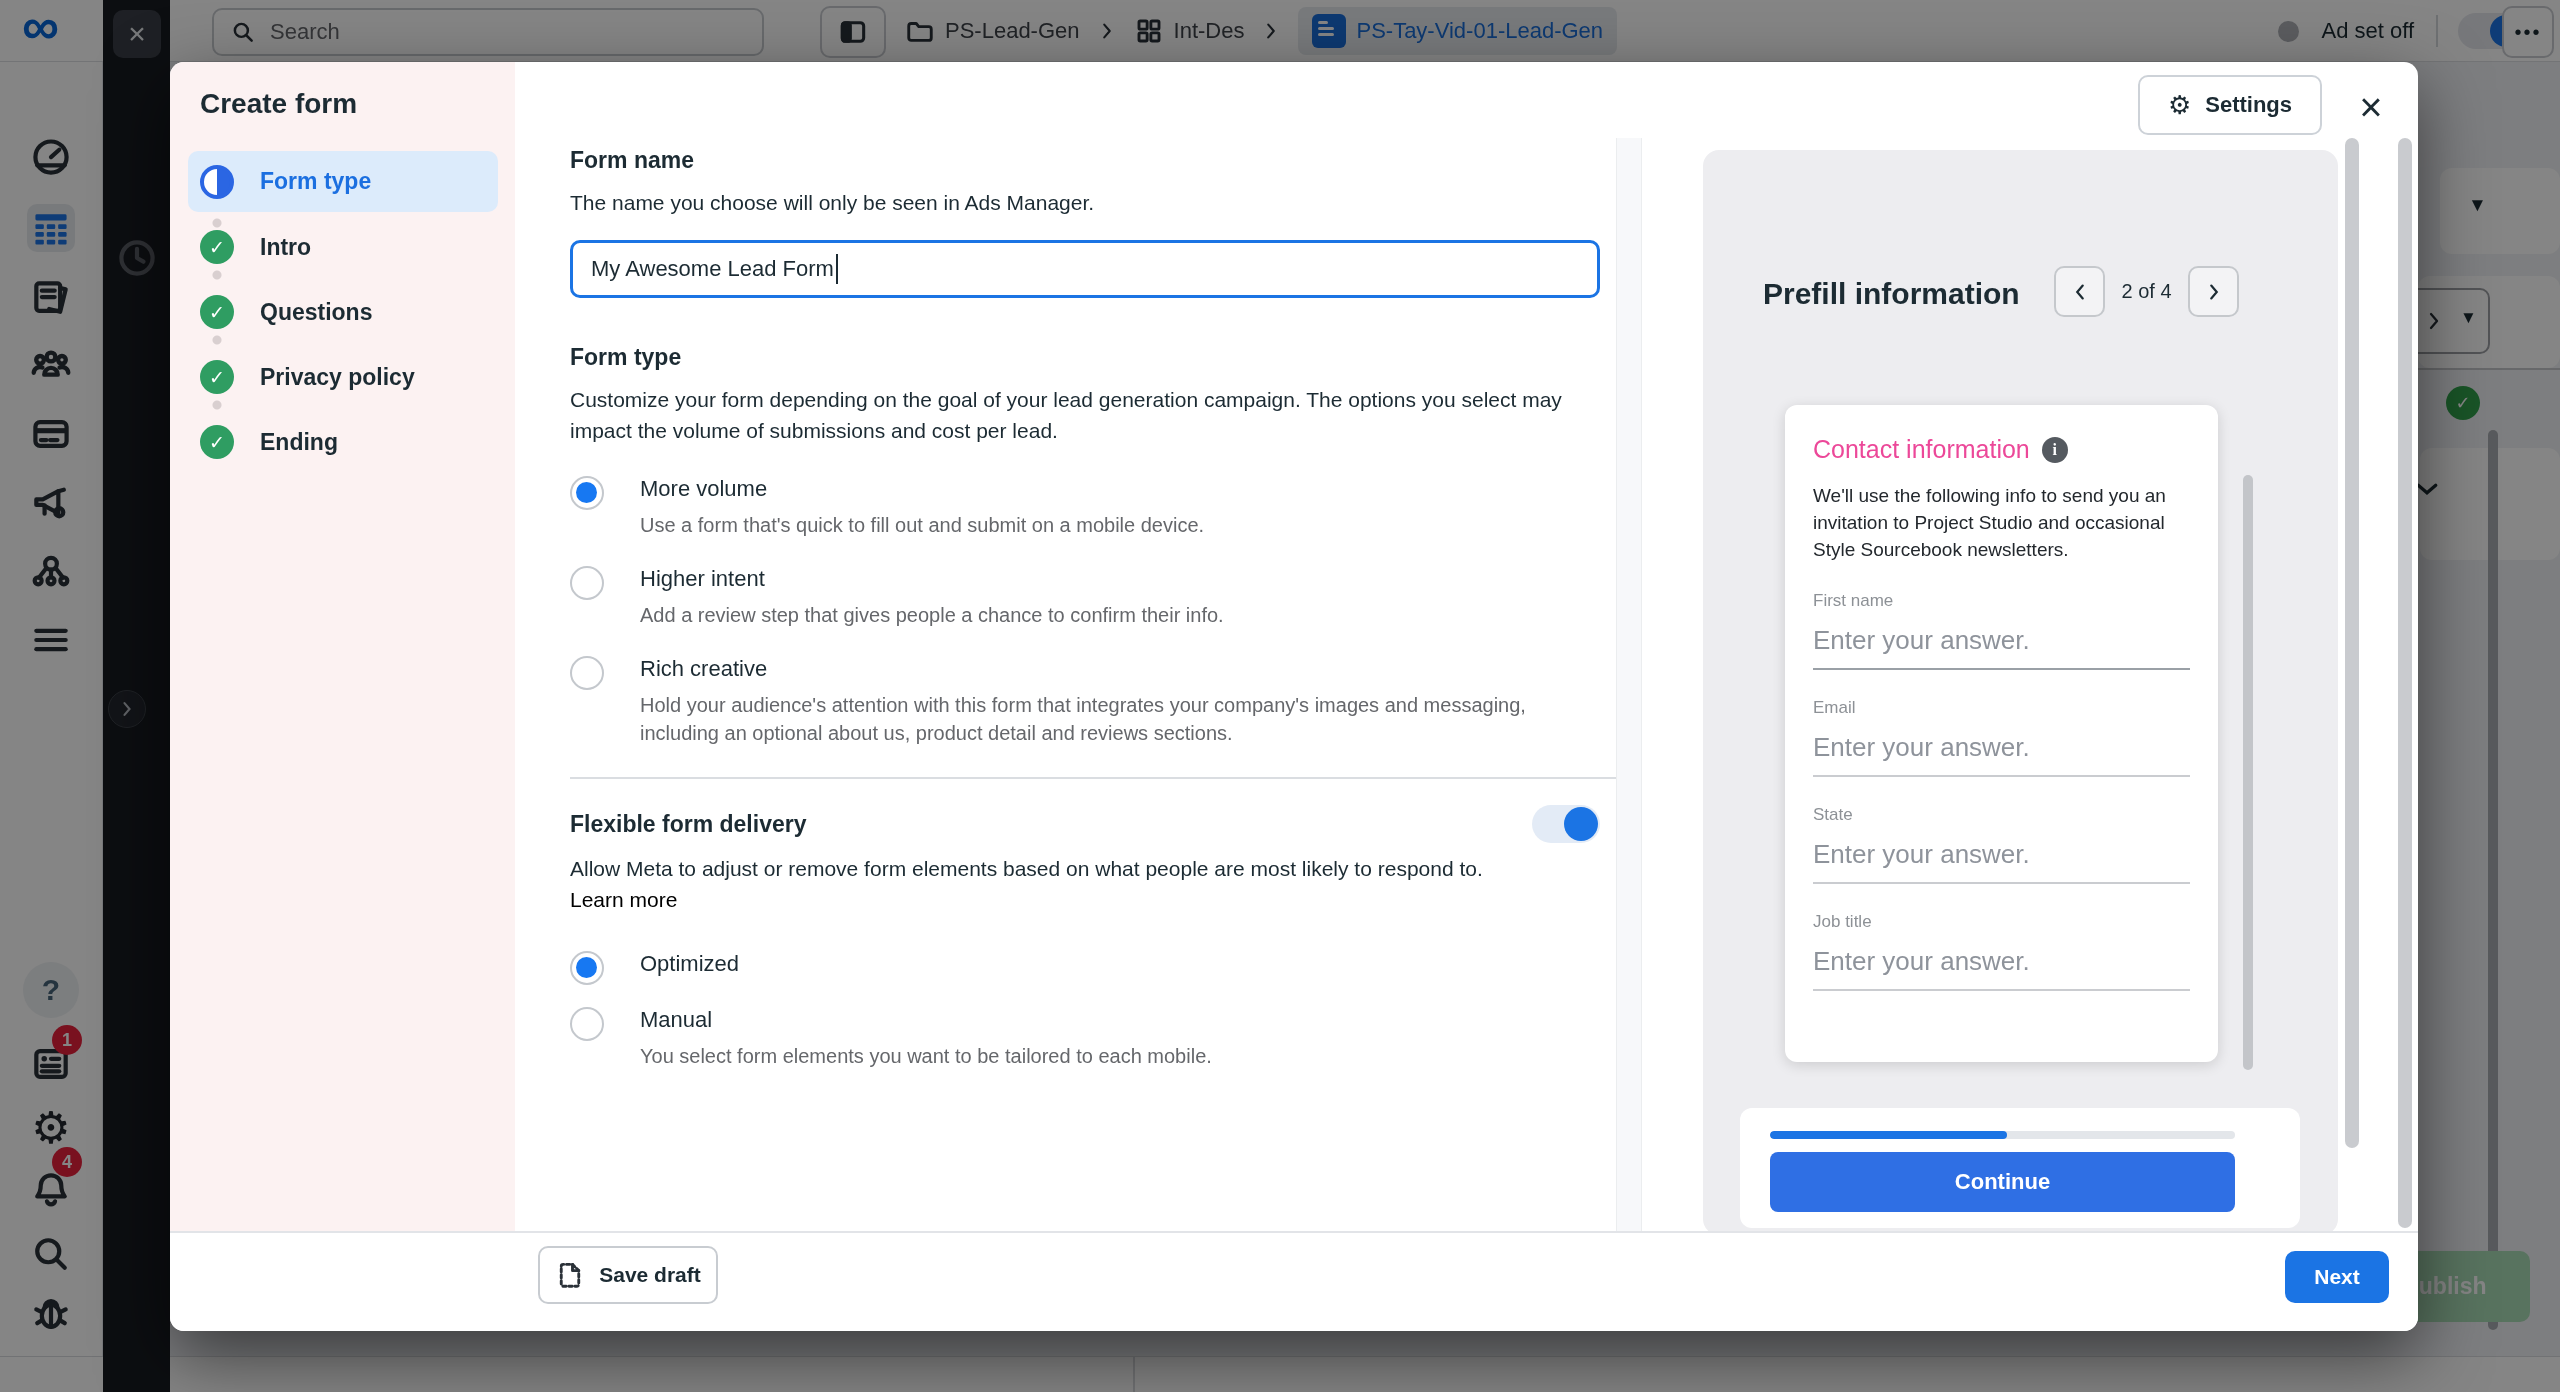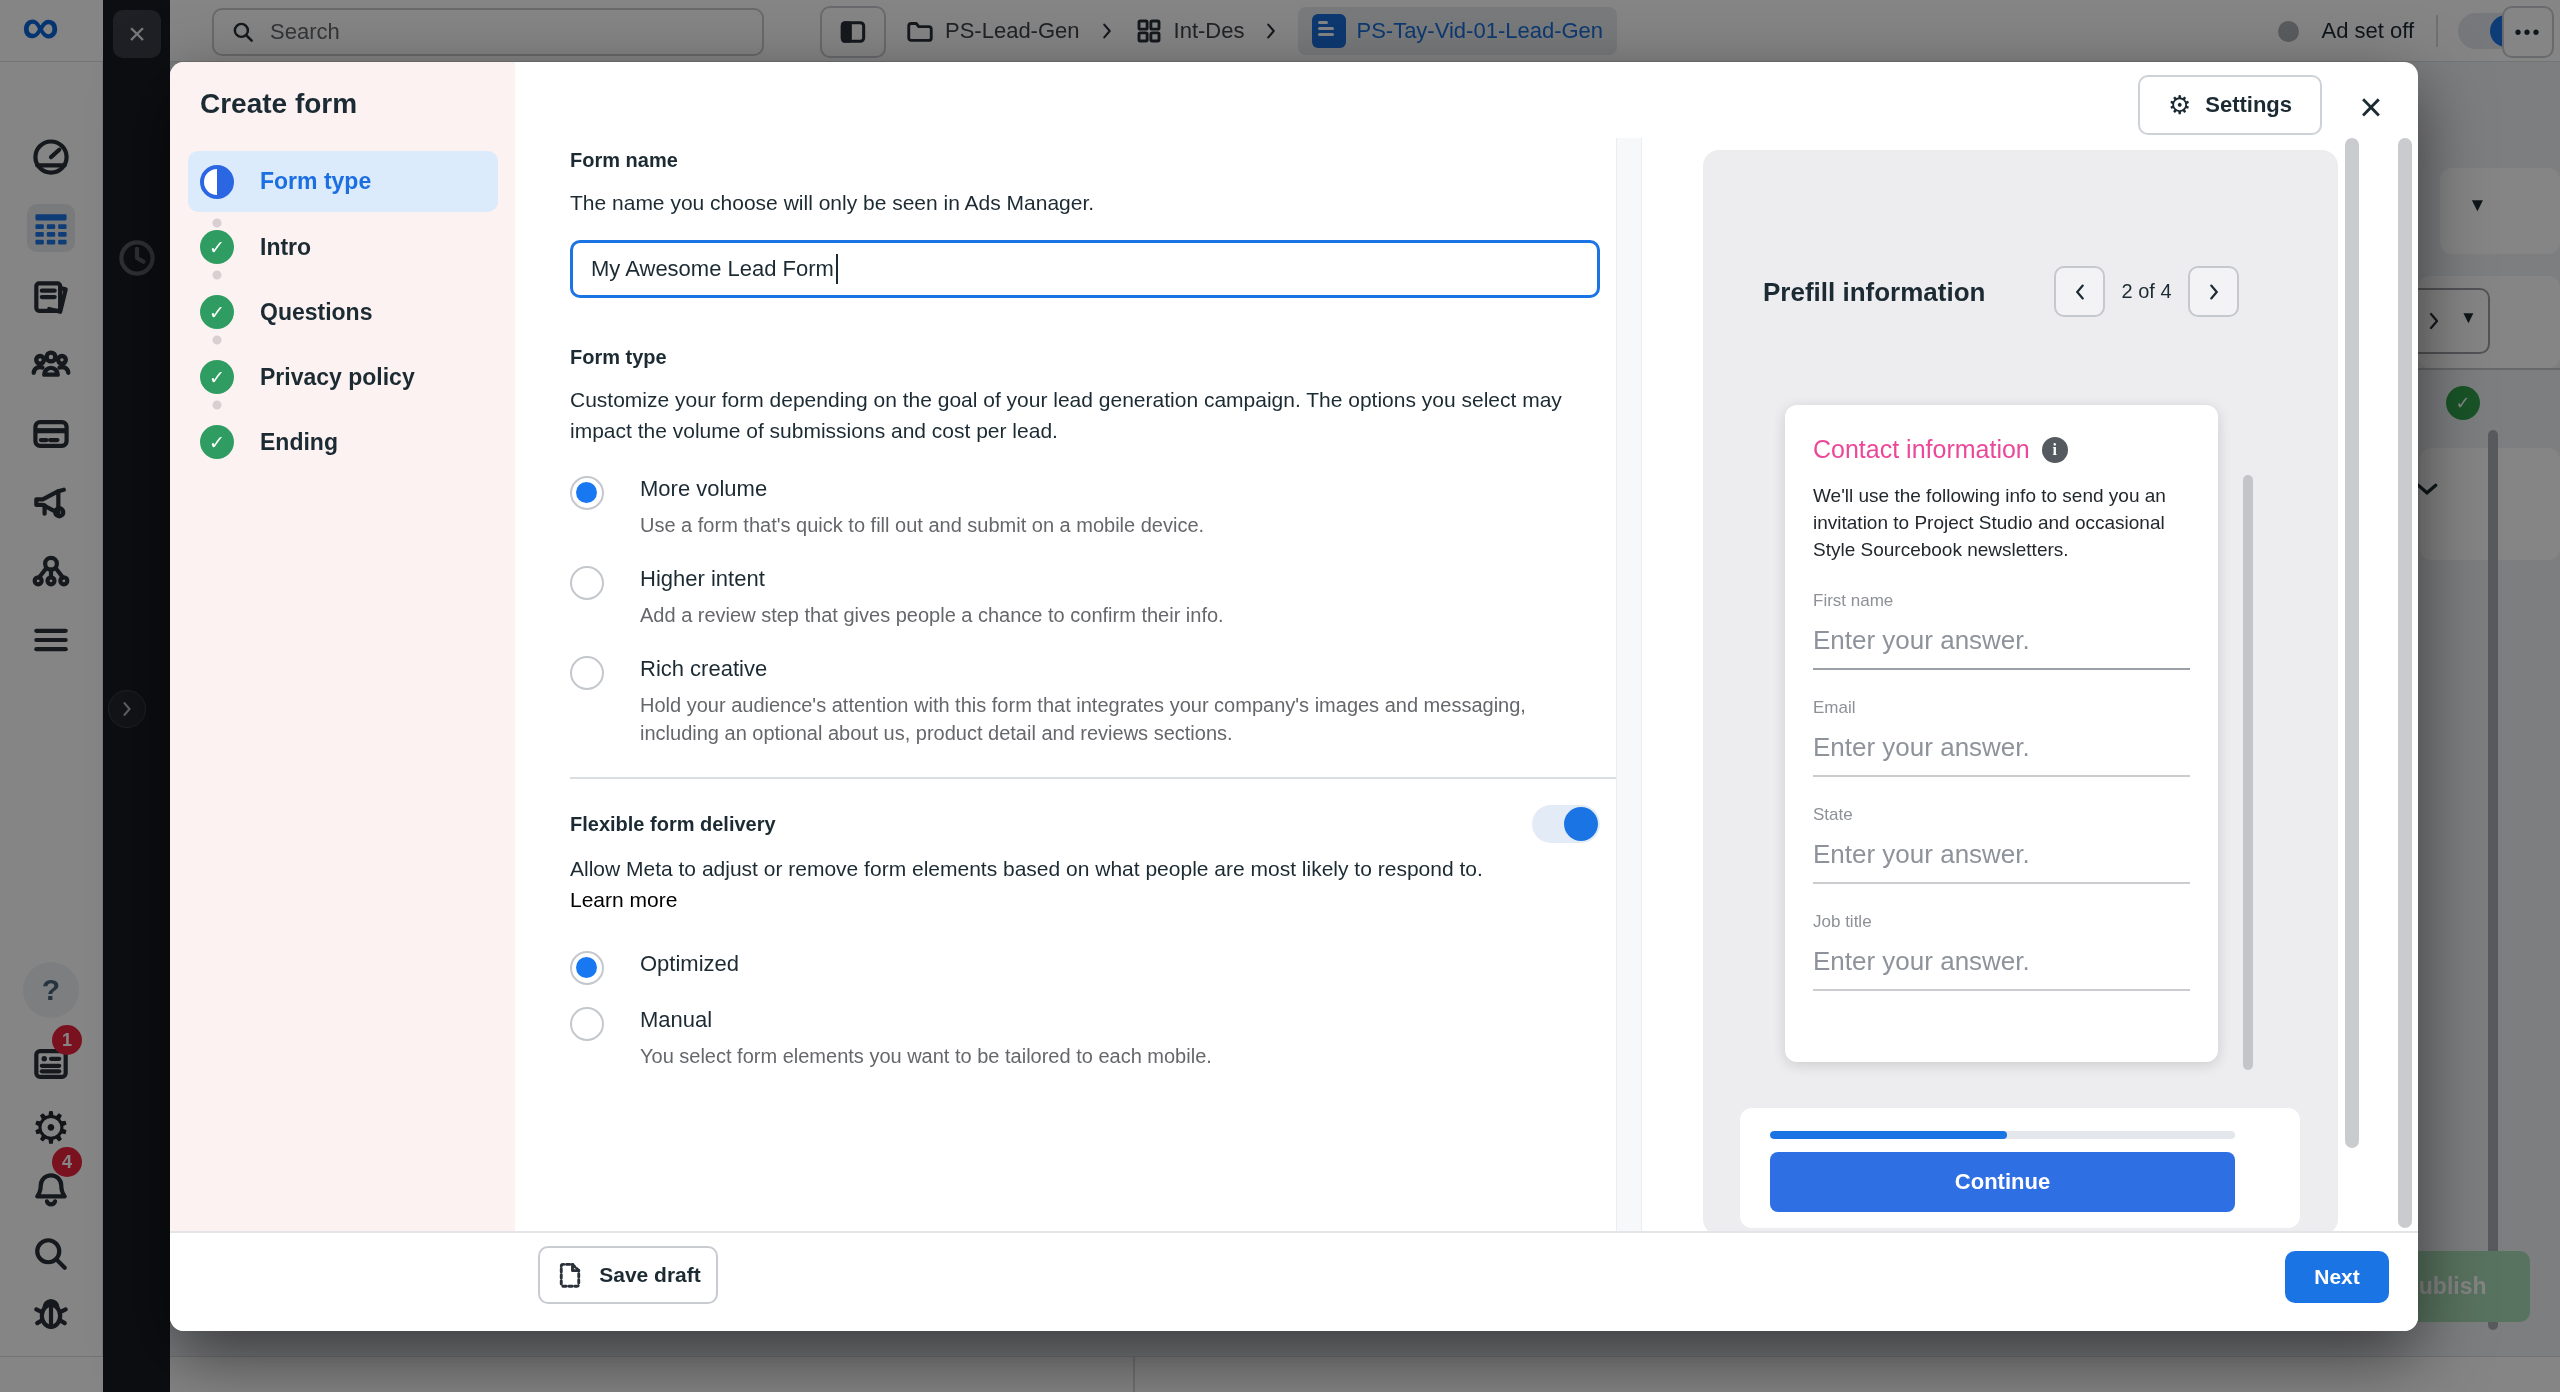--- a/index.html
+++ b/index.html
@@ -56,39 +56,39 @@
   .step { position:absolute; left:30px; display:flex; align-items:center; gap:26px; height:34px; }
   .check-circle { width:34px; height:34px; border-radius:50%; background:#2f9d62; color:#fff; font-size:19px; font-weight:bold; display:flex; align-items:center; justify-content:center; flex:none; }
   .step .lbl { font-size:23px; font-weight:bold; color:#1c2b33; }
   .dots { position:absolute; left:42px; width:10px; background-image:radial-gradient(circle at 5px 5px,#d9cfd0 4px,transparent 5px); background-size:10px 26px; background-repeat:repeat-y; }
 
   .settings-btn { position:absolute; left:1968px; top:13px; width:184px; height:60px; border:2px solid #cdd2d8; border-radius:10px; background:#fff; display:flex; align-items:center; justify-content:center; gap:14px; font-size:22px; font-weight:bold; }
   .settings-btn .g { font-size:26px; }
   .m-close { position:absolute; left:2176px; top:20px; width:50px; height:50px; font-size:40px; color:#1c2b33; display:flex; align-items:center; justify-content:center; font-weight:300; }
 
   .m-content { position:absolute; left:345px; top:75px; width:1101px; height:1094px; padding:6px 16px 0 55px; overflow:hidden; }
-  .sec-h { font-size:20px; font-weight:bold; line-height:34px; }
+  .sec-h { font-size:23px; font-weight:bold; line-height:34px; }
   .sec-d { font-size:21px; line-height:31px; color:#1c2b33; margin-top:10px; max-width:1020px; }
   .name-input { margin-top:22px; width:1030px; height:58px; border:3px solid #1b74e4; border-radius:10px; display:flex; align-items:center; padding-left:18px; font-size:22px; background:#fff; }
   .caret { display:inline-block; width:2px; height:30px; background:#1c2b33; margin-left:2px; vertical-align:middle; }
   .opt { display:flex; gap:36px; margin-bottom:25px; }
   .radio { width:34px; height:34px; border-radius:50%; border:2.5px solid #c4c8cd; background:#fff; flex:none; position:relative; margin-top:2px; }
   .radio.sel::after { content:""; position:absolute; left:4px; top:4px; width:21px; height:21px; border-radius:50%; background:#1778f2; }
   .opt .ol { font-size:22px; line-height:30px; }
   .opt .od { font-size:20px; line-height:28px; color:#65676b; margin-top:7px; max-width:965px; }
   .divider { height:2px; background:#dadde1; margin:30px 0 0; width:1046px; }
   .flex-head { display:flex; align-items:center; justify-content:space-between; margin-top:26px; width:1030px; }
   .sw { width:68px; height:38px; border-radius:19px; background:#e3ebf6; position:relative; }
   .sw .knob { position:absolute; right:2px; top:2px; width:34px; height:34px; border-radius:50%; background:#1b74e4; }
   .link { color:#000000; }
 
   .gutter { position:absolute; left:1446px; top:76px; width:26px; height:1093px; background:#f7f8fa; border-left:1px solid #ebedef; border-right:1px solid #ebedef; }
 
   .pv { position:absolute; left:1533px; top:88px; width:635px; height:1085px; background:#ededf0; border-radius:16px; }
-  .pv-title { position:absolute; left:60px; top:127px; font-size:26px; font-weight:bold; }
+  .pv-title { position:absolute; left:60px; top:127px; font-size:30px; font-weight:bold; }
   .pg-btn { position:absolute; top:116px; width:51px; height:51px; border:2px solid #c5c8cc; border-radius:10px; background:#f3f3f5; display:flex; align-items:center; justify-content:center; }
   .pg-label { position:absolute; left:402px; top:130px; width:83px; text-align:center; font-size:20px; }
   .pv-card { position:absolute; left:82px; top:255px; width:433px; height:657px; background:#fff; border-radius:12px; box-shadow:0 3px 14px rgba(0,0,0,0.14); padding:30px 28px 0; }
   .cc-head { display:flex; align-items:center; gap:12px; }
   .cc-head .t { font-size:25px; font-weight:500; color:#ec4899; }
   .info-ico { width:26px; height:26px; border-radius:50%; background:#555a60; color:#fff; font-size:16px; font-weight:bold; font-family:"Liberation Serif",serif; display:flex; align-items:center; justify-content:center; }
   .cc-desc { margin-top:18px; font-size:19px; line-height:27px; color:#23282d; }
   .fld { margin-top:28px; }
   .fld .fl { font-size:17px; color:#8d9196; }
   .fld .fp { font-size:26px; color:#8e939b; margin-top:14px; padding-bottom:12px; border-bottom:2px solid #caccd0; }

